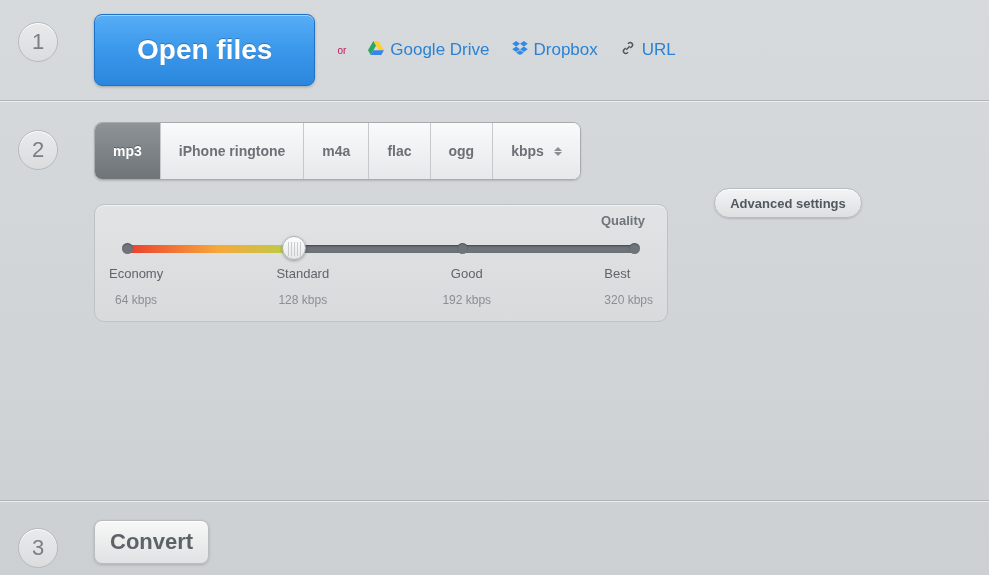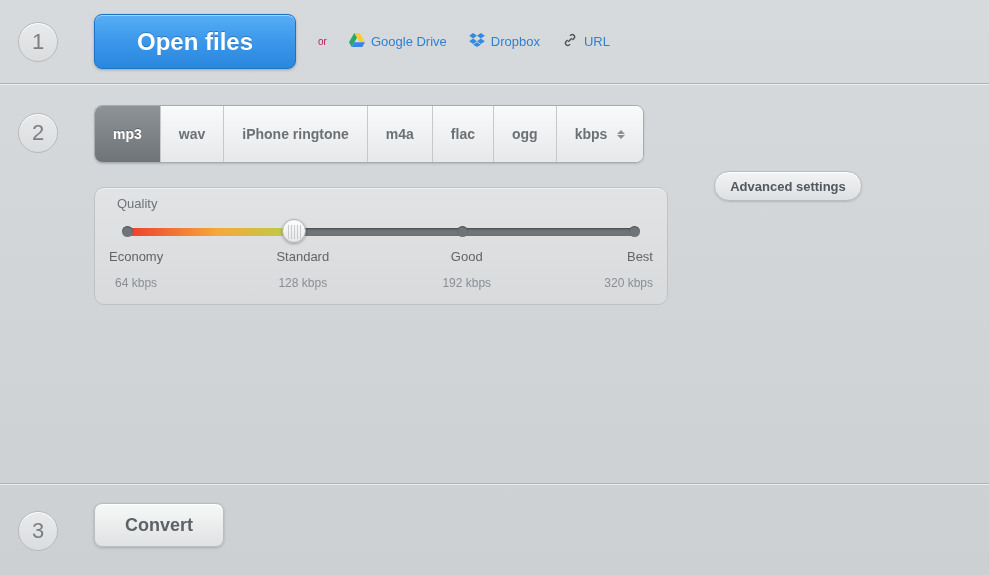--- a/index.html
+++ b/index.html
@@ -4,58 +4,58 @@
 <style>
   *{box-sizing:border-box;margin:0;padding:0;font-family:Arial,Helvetica,sans-serif}
   body{width:989px;height:575px;background:linear-gradient(180deg,#d7dadd 0%,#cdd0d3 100%);overflow:hidden}
   .section{border-bottom:1px solid #b1b4b7;border-top:1px solid #ecedee;padding:20px 18px 20px 18px;position:relative;display:flex;align-items:flex-start}
   .section.step1{padding-top:14px;padding-bottom:14px;border-top:none}
   .section.step2{min-height:400px}
   .section.step3{border-bottom:none;padding-top:18px;padding-bottom:18px}
   .step-circle{width:40px;height:40px;border-radius:50%;border:1px solid #b7babd;background:linear-gradient(180deg,#e9eaec,#dadcde);color:#7a7f84;font-size:22px;display:flex;align-items:center;justify-content:center;box-shadow:inset 0 1px 0 #fff;flex:0 0 40px;margin-right:36px;margin-top:8px}
   .step-body{flex:1}
   
-  .open-btn{display:inline-flex;align-items:center;justify-content:center;height:55px;padding:0 42px;border-radius:8px;border:1px solid #1c73c6;background:linear-gradient(180deg,#57aef6 0%,#3a97ea 50%,#2a87dd 100%);color:#fff;font-size:24px;font-weight:bold;text-shadow:0 -1px 0 rgba(0,0,0,.25);box-shadow:inset 0 1px 0 rgba(255,255,255,.45),0 1px 3px rgba(0,0,0,.25);cursor:pointer}
+  .open-btn{display:inline-flex;align-items:center;justify-content:center;height:72px;padding:0 42px;border-radius:8px;border:1px solid #1c73c6;background:linear-gradient(180deg,#57aef6 0%,#3a97ea 50%,#2a87dd 100%);color:#fff;font-size:28px;font-weight:bold;text-shadow:0 -1px 0 rgba(0,0,0,.25);box-shadow:inset 0 1px 0 rgba(255,255,255,.45),0 1px 3px rgba(0,0,0,.25);cursor:pointer}
   .step1-row{display:flex;align-items:center;gap:22px}
   .or-text{color:#be185d;font-size:10px}
-  .cloud-link{display:inline-flex;align-items:center;gap:6px;color:#2b82d4;font-size:13px;cursor:pointer}
+  .cloud-link{display:inline-flex;align-items:center;gap:6px;color:#2b82d4;font-size:17px;cursor:pointer}
   .icon-drive{width:16px;height:14px}
   .icon-dropbox{width:16px;height:14px}
   .icon-url{width:16px;height:14px}
   
   .fmt-tabs{display:inline-flex;border-radius:8px;overflow:hidden;border:1px solid #a8acb0;background:linear-gradient(180deg,#f5f6f7,#e2e4e6);box-shadow:0 1px 2px rgba(0,0,0,.15)}
   .fmt-tab{padding:20px 18px;font-size:14px;font-weight:bold;color:#6c7176;border-right:1px solid #c6c9cc;background:linear-gradient(180deg,#f9fafa,#e7e8ea);cursor:pointer;display:flex;align-items:center;gap:10px}
   .fmt-tab:last-child{border-right:none}
   .fmt-tab.active{background:linear-gradient(180deg,#8e9398,#6f7479);color:#fff;text-shadow:0 -1px 0 rgba(0,0,0,.3)}
   .more-updown{display:inline-flex;flex-direction:column;gap:1px;color:#888}
   .chev{width:0;height:0;border-left:4px solid transparent;border-right:4px solid transparent}
   .chev.up{border-bottom:4px solid #8c9095}
   .chev.down{border-top:4px solid #8c9095}
   
   .quality-box{margin-top:24px;width:574px;border:1px solid #bfc2c5;border-radius:10px;background:linear-gradient(180deg,#e1e3e5,#d8dadc);padding:8px 22px 14px;box-shadow:inset 0 1px 0 rgba(255,255,255,.45)}
-  .quality-title{text-align:left;font-size:13px;color:#6f7479;font-weight:normal;margin-bottom:10px}
+  .quality-title{text-align:right;font-size:13px;color:#6f7479;font-weight:bold;margin-bottom:10px}
   .slider-wrap{position:relative;height:20px;margin:0 8px 8px}
   .track-base{position:absolute;left:0;right:0;top:7px;height:8px;border-radius:4px;background:#6f7479;box-shadow:inset 0 1px 2px rgba(0,0,0,.4)}
   .track-color{position:absolute;left:0;top:7px;height:8px;border-radius:4px;width:33%;background:linear-gradient(90deg,#ec3b2e 0%,#f6a83a 55%,#b7cf4a 100%)}
   .dot{position:absolute;top:5px;width:11px;height:11px;border-radius:50%;background:#6f7479;box-shadow:inset 0 1px 1px rgba(0,0,0,.3)}
   .dot.d1{left:-3px}
   .dot.d3{left:calc(66% - 6px)}
   .dot.d4{right:-3px}
   .handle{position:absolute;top:-2px;left:calc(33% - 12px);width:24px;height:24px;border-radius:50%;background:linear-gradient(180deg,#fefefe,#e5e6e8);border:1px solid #aeb1b4;box-shadow:0 1px 3px rgba(0,0,0,.3);cursor:pointer;overflow:hidden}
   .handle::before{content:"";position:absolute;left:5px;top:5px;width:14px;height:14px;background:repeating-linear-gradient(90deg,#c9cbce 0 1px,transparent 1px 3px)}
   .q-labels{display:flex;justify-content:space-between;margin:8px -8px 0}
   .q-col{text-align:center;color:#606569;font-size:13px}
   .q-col .rate{color:#8a8f94;font-size:12px;margin-top:12px}
   .q-col.left{text-align:center}
-  .q-col.right{text-align:right}
+  .q-col.right{text-align:left}
   
   .side-btns{position:absolute;left:714px;top:86px;display:flex;flex-direction:row;gap:31px}
   .pill-btn{width:148px;height:30px;border-radius:15px;border:1px solid #b9bcc0;background:linear-gradient(180deg,#f3f4f5,#dedfe1);color:#525860;font-size:13px;font-weight:bold;display:flex;align-items:center;justify-content:center;box-shadow:inset 0 1px 0 #fff,0 1px 2px rgba(0,0,0,.15);cursor:pointer}
   
-  .convert-btn{display:inline-flex;align-items:center;justify-content:center;height:44px;padding:0 30px;border-radius:8px;border:1px solid #b9bcc0;background:linear-gradient(180deg,#f7f8f8,#e0e2e3);color:#5c6267;font-size:18px;font-weight:bold;box-shadow:inset 0 1px 0 #fff,0 1px 3px rgba(0,0,0,.18);cursor:pointer}
+  .convert-btn{display:inline-flex;align-items:center;justify-content:center;height:44px;padding:0 15px;border-radius:8px;border:1px solid #b9bcc0;background:linear-gradient(180deg,#f7f8f8,#e0e2e3);color:#5c6267;font-size:22px;font-weight:bold;box-shadow:inset 0 1px 0 #fff,0 1px 3px rgba(0,0,0,.18);cursor:pointer}
 </style>
 </head>
 <body>
 
 <div class="section step1">
   <div class="step-circle">1</div>
   <div class="step-body step1-row">
     <div class="open-btn">Open files</div>
     <span class="or-text">or</span>
     <span class="cloud-link">
@@ -87,23 +87,20 @@
   </div>
 </div>
 
 <div class="section step2">
   <div class="step-circle">2</div>
   <div class="step-body">
 
     <div class="fmt-tabs" id="fmtTabs">
         <div class="fmt-tab active">
           <span>mp3</span>
-        </div>
-        <div class="fmt-tab">
-          <span>wav</span>
         </div>
         <div class="fmt-tab">
           <span>iPhone ringtone</span>
         </div>
         <div class="fmt-tab">
           <span>m4a</span>
         </div>
         <div class="fmt-tab">
           <span>flac</span>
         </div>

